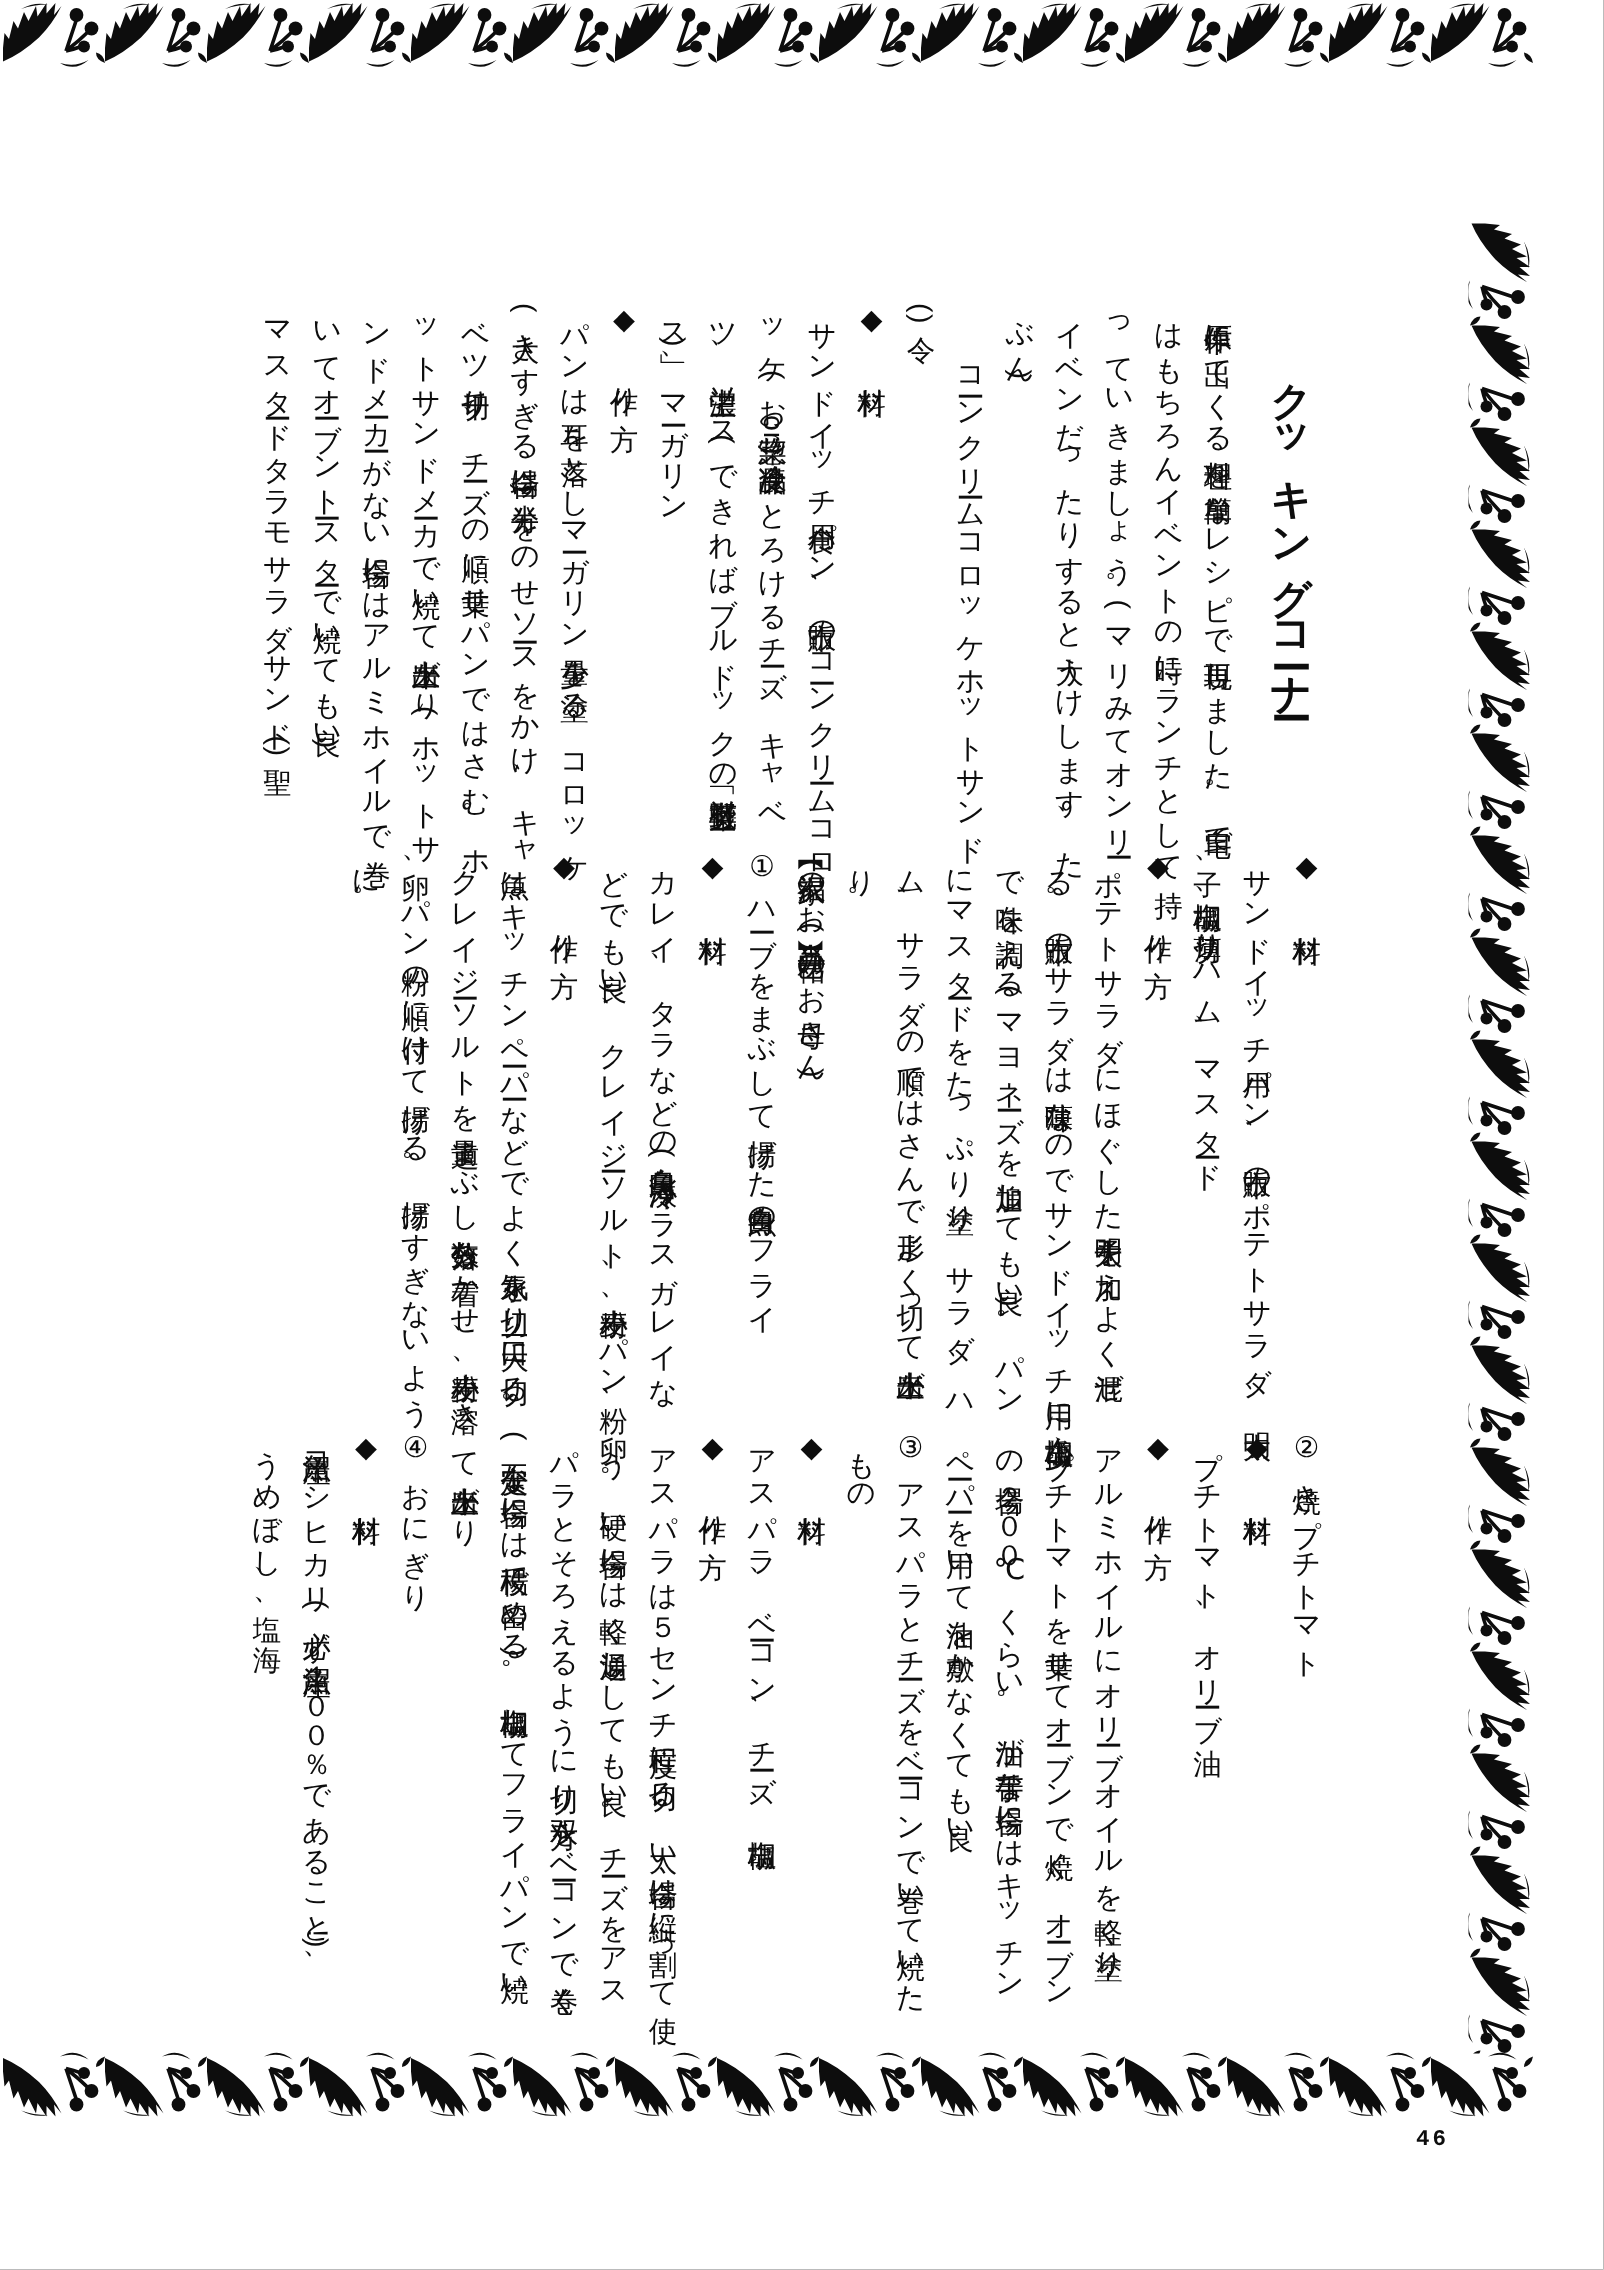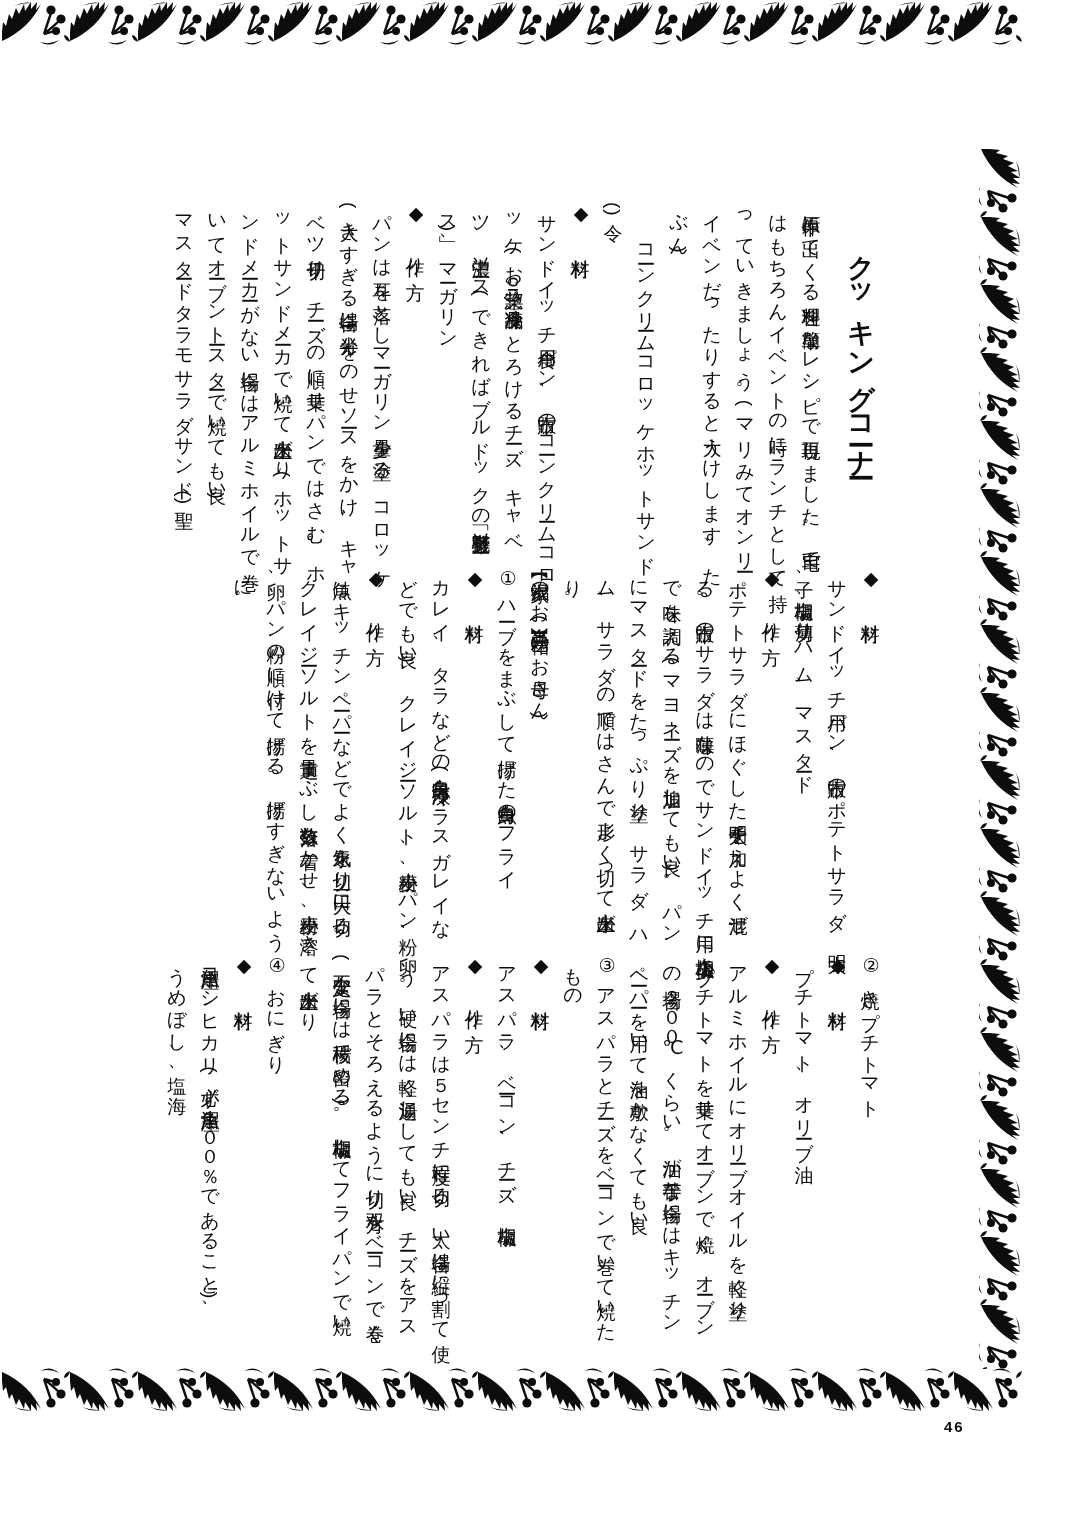--- a/index.html
+++ b/index.html
@@ -23,21 +23,21 @@
   .band p,.band h1,.band h2,.band h3{margin:0; padding:0; font-weight:normal; font-size:inherit;}
   h1.page-title{
     font-size:27px; font-weight:bold; letter-spacing:1.5px;
     text-indent:34px; margin:0 12px 0 16px;
   }
   .recipe-name{margin:0 4px;}
   .indent-1{text-indent:30px;}
   .section-label{margin:0 2px;}
   .page-number{
     position:absolute; left:944px; top:1418px;
-    font-family:Liberation Sans, sans-serif;
+    font-family:Liberation Mono, monospace;
     font-weight:bold; font-size:15px; letter-spacing:2px; color:#0d0d0d;
   }
 </style>
 </head>
 <body>
 
 <div class="page">
 
   <svg width="0" height="0" style="position:absolute" aria-hidden="true">
     <defs>

